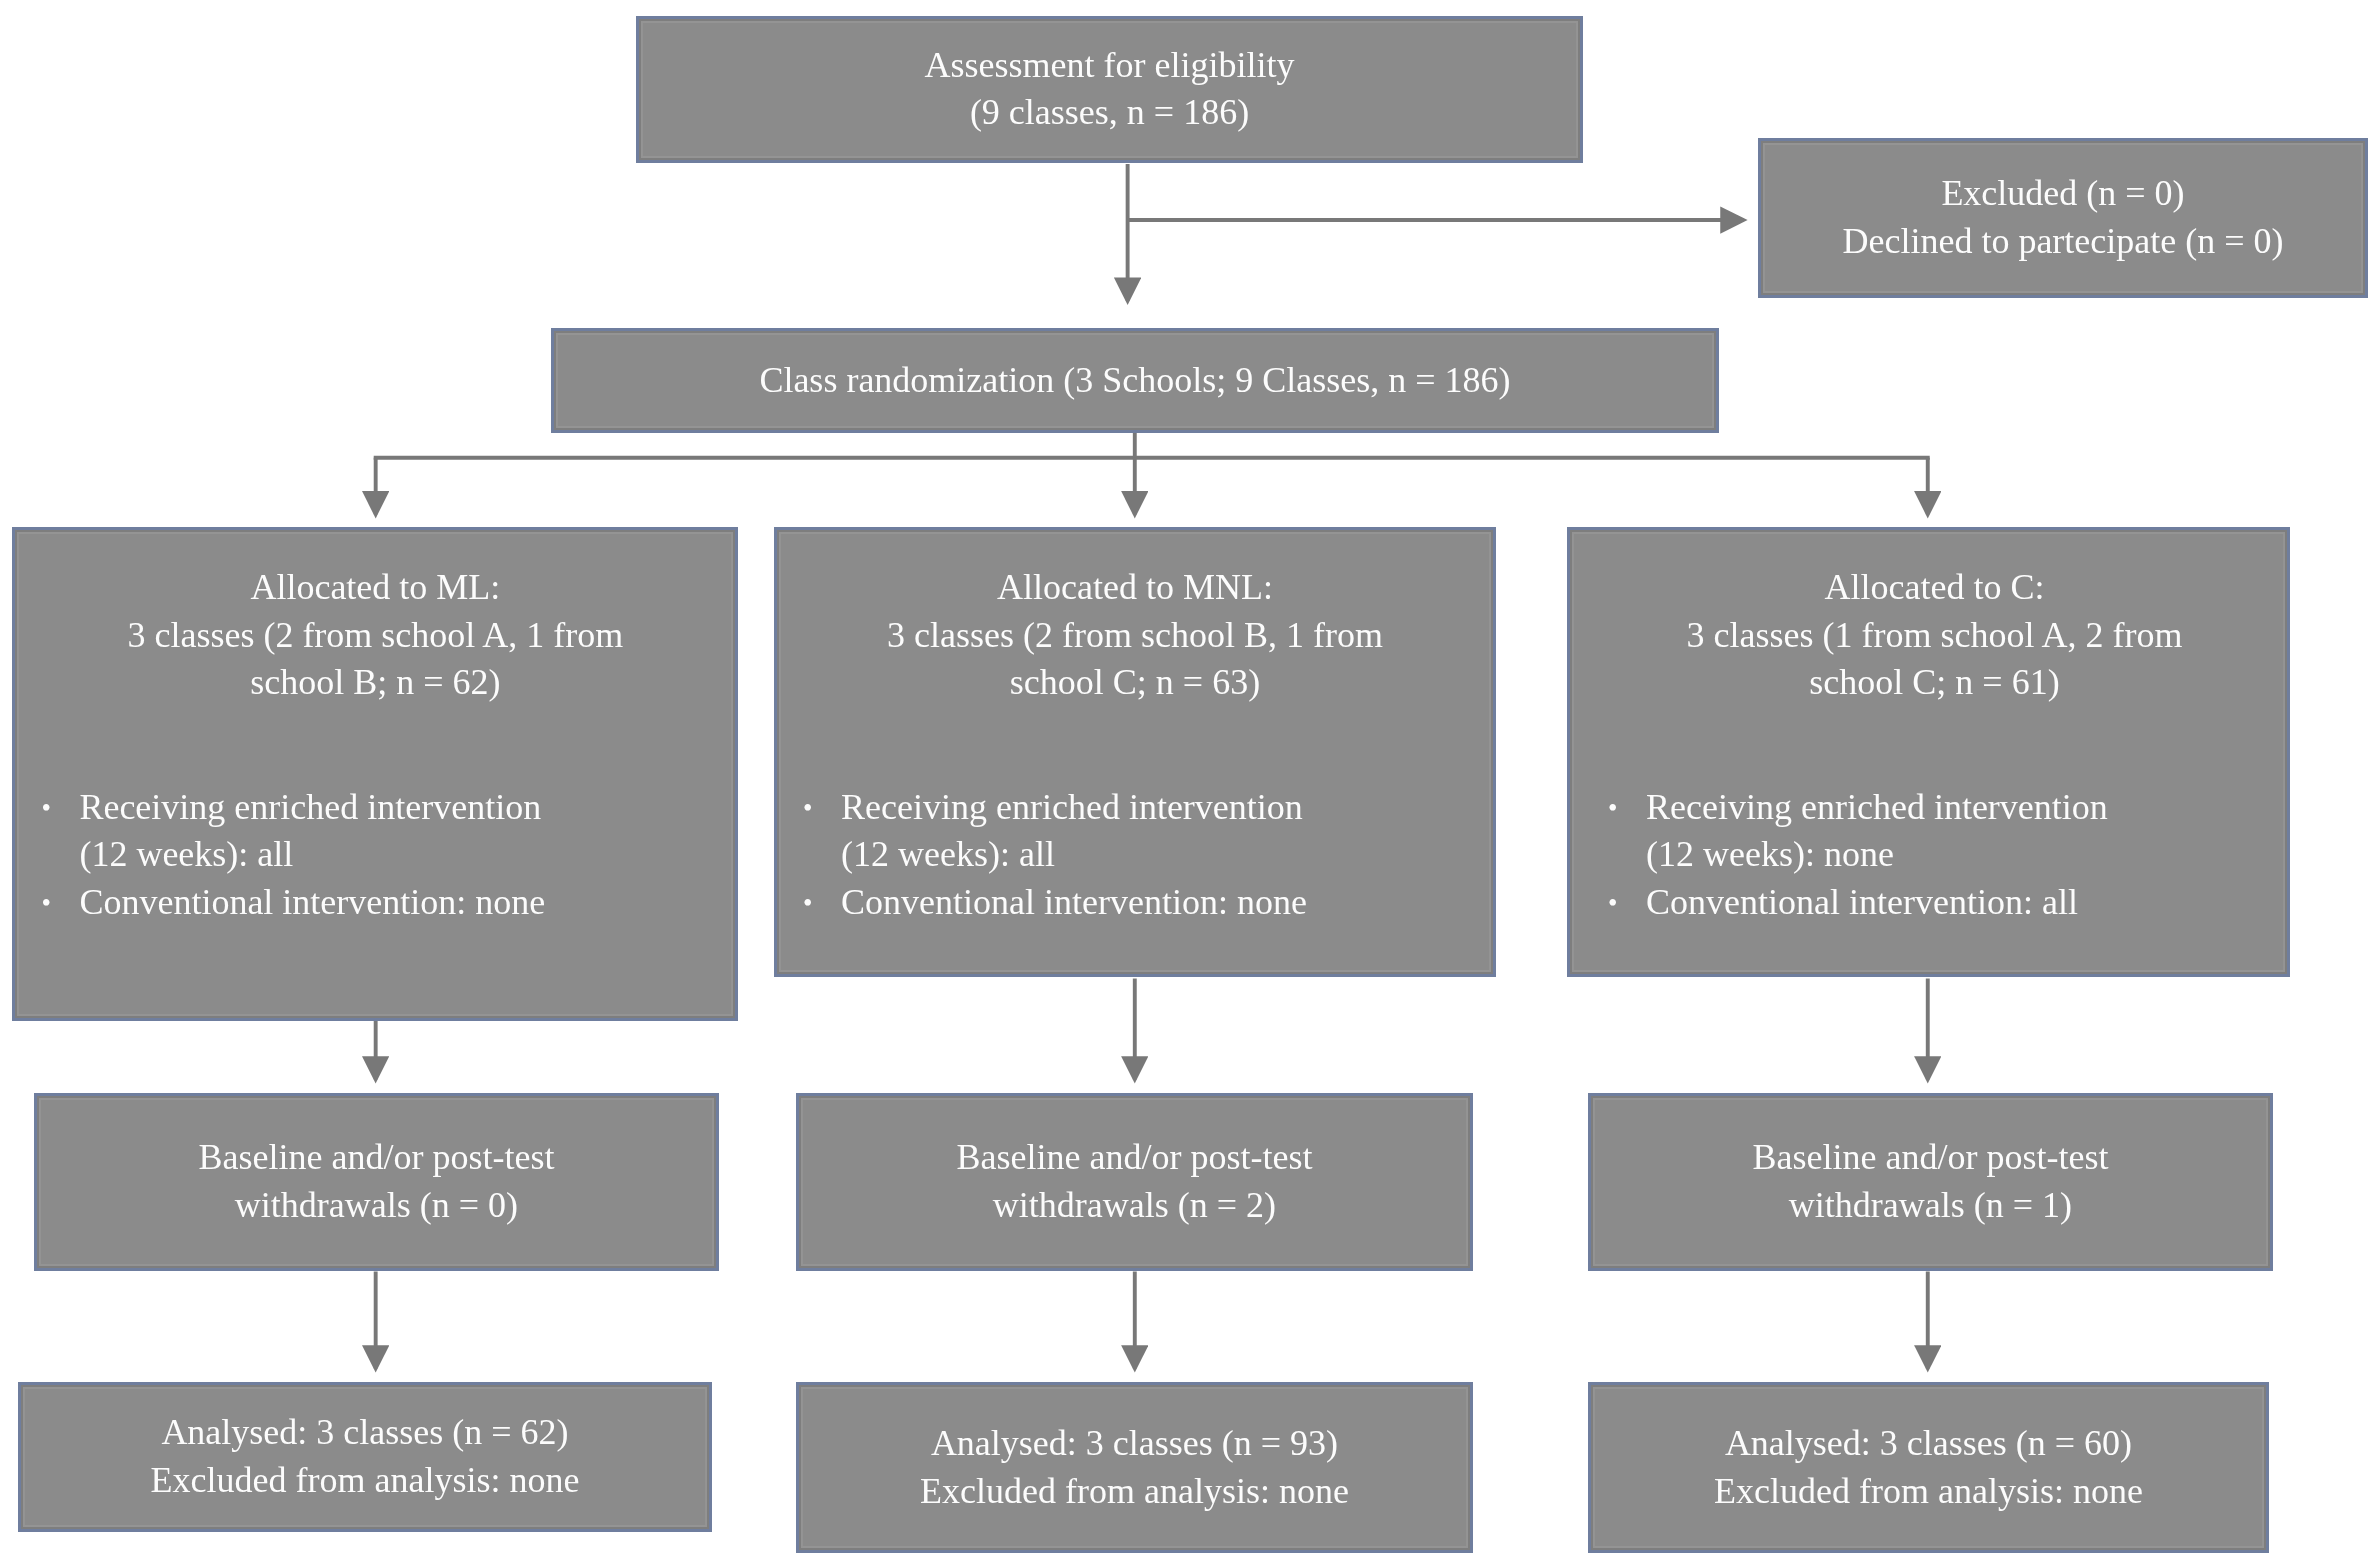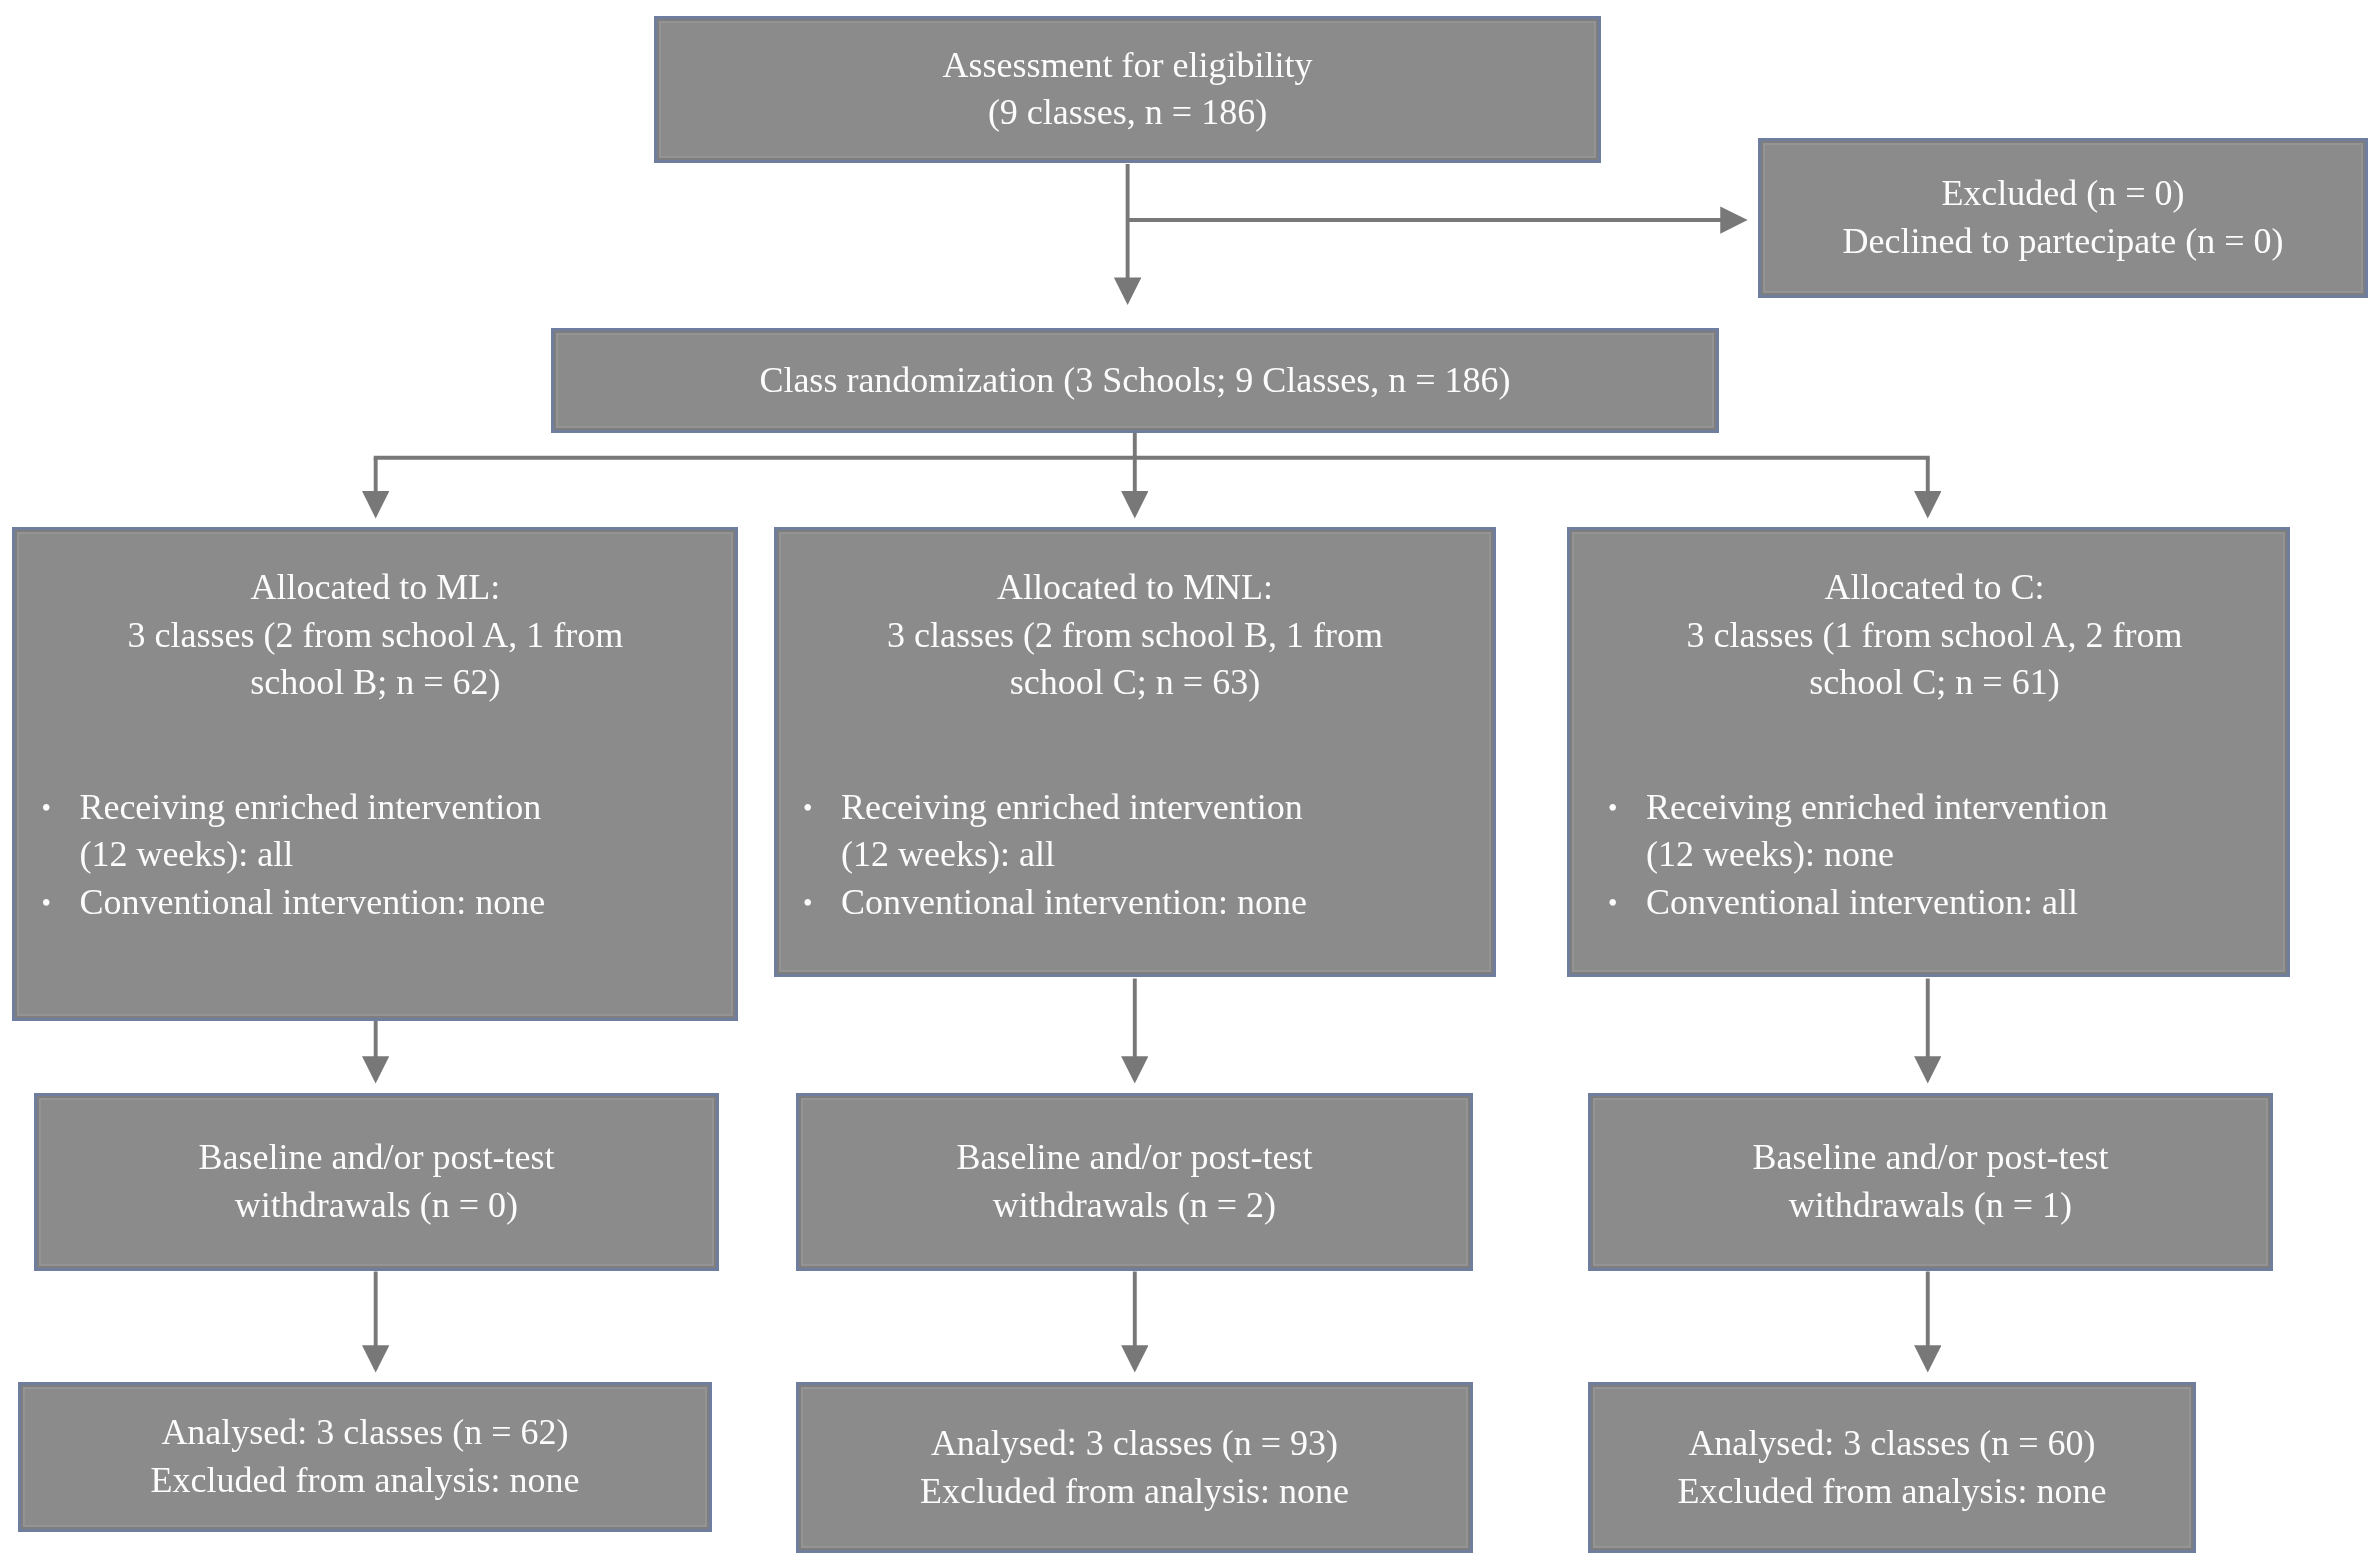--- a/index.html
+++ b/index.html
@@ -77,21 +77,21 @@
       <line x1="2961" y1="703" x2="2961" y2="790" marker-end="url(#arr)"></line>
       <line x1="577" y1="1503" x2="577" y2="1658" marker-end="url(#arr)"></line>
       <line x1="1743" y1="1503" x2="1743" y2="1658" marker-end="url(#arr)"></line>
       <line x1="2961" y1="1503" x2="2961" y2="1658" marker-end="url(#arr)"></line>
       <line x1="577" y1="1953" x2="577" y2="2102" marker-end="url(#arr)"></line>
       <line x1="1743" y1="1953" x2="1743" y2="2102" marker-end="url(#arr)"></line>
       <line x1="2961" y1="1953" x2="2961" y2="2102" marker-end="url(#arr)"></line>
     </g>
   </svg>
 
-  <div class="nbox" style="left:654px;top:15.6px;width:947px;height:147px;">
+  <div class="nbox" style="left:636px;top:15.6px;width:947px;height:147px;">
     <div class="lines">Assessment for eligibility
 (9 classes, n = 186)</div>
   </div>
 
   <div class="nbox" style="left:1758px;top:138px;width:610px;height:160px;">
     <div class="lines">Excluded (n = 0)
 Declined to partecipate (n = 0)</div>
   </div>
 
   <div class="nbox" style="left:551px;top:328px;width:1168px;height:105px;">
@@ -167,19 +167,19 @@
   <div class="nbox" style="left:18px;top:1382px;width:694px;height:150px;">
     <div class="lines">Analysed: 3 classes (n = 62)
 Excluded from analysis: none</div>
   </div>
 
   <div class="nbox" style="left:796px;top:1382px;width:677px;height:171px;">
     <div class="lines">Analysed: 3 classes (n = 93)
 Excluded from analysis: none</div>
   </div>
 
-  <div class="nbox" style="left:1588px;top:1382px;width:608px;height:171px;">
+  <div class="nbox" style="left:1588px;top:1382px;width:681px;height:171px;">
     <div class="lines">Analysed: 3 classes (n = 60)
 Excluded from analysis: none</div>
   </div>
 
 </div>
 
 
 </body></html>

